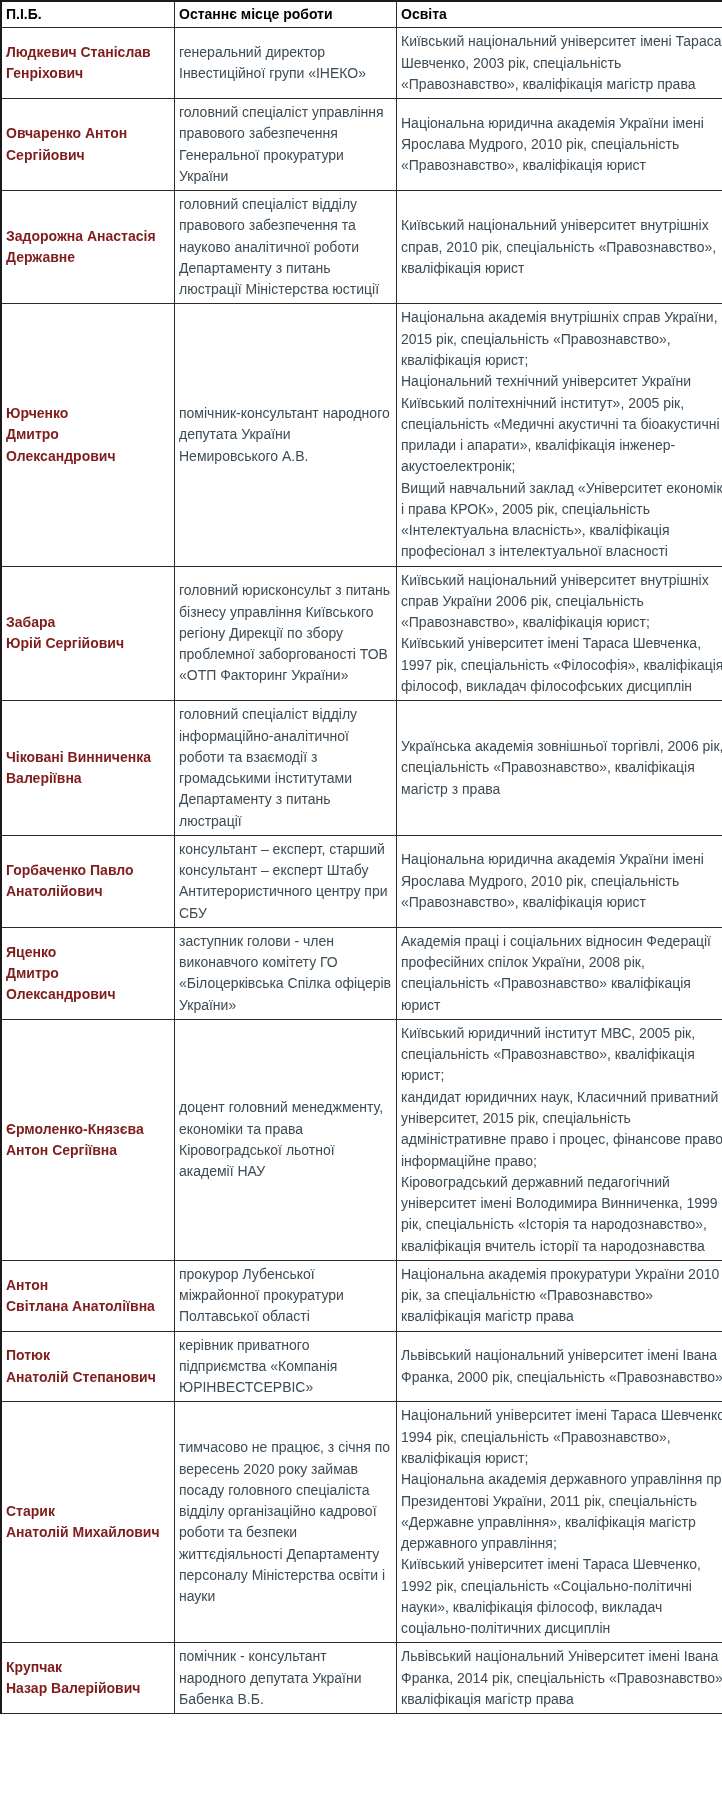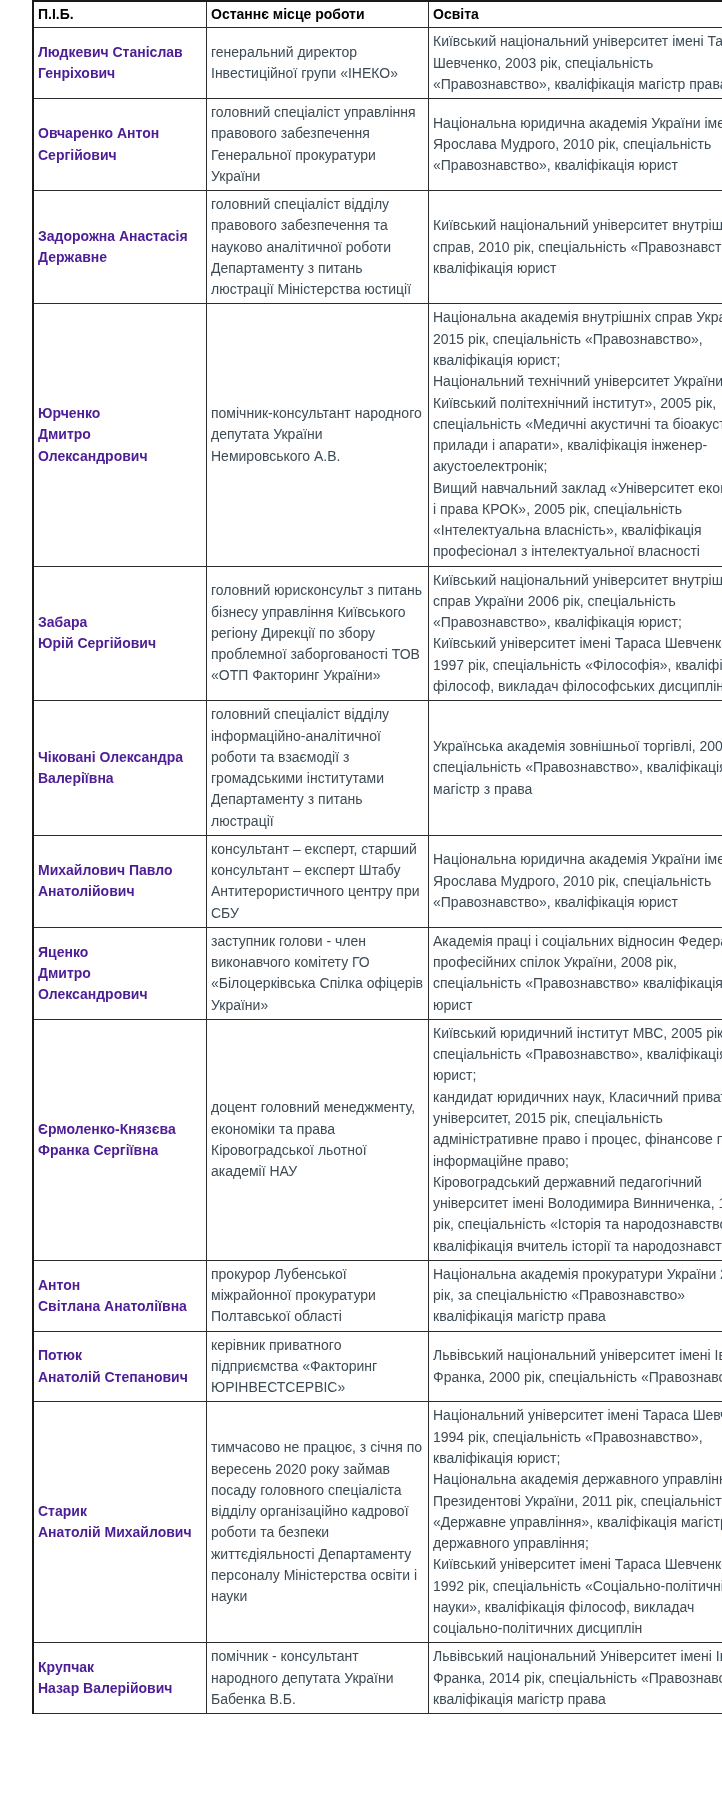--- a/index.html
+++ b/index.html
@@ -3,21 +3,20 @@
   <meta charset="utf-8">
   <style>
     html, body {
       margin: 0;
       padding: 0;
       background: #ffffff;
       font-family: "Liberation Sans", "DejaVu Sans", sans-serif;
     }
     .page {
       width: 589px;
-      padding-left: 32px;
     }
     table.personnel {
       width: 722px;
       border-collapse: collapse;
       table-layout: fixed;
       background: #ffffff;
     }
     table.personnel th,
     table.personnel td {
       border: 1px solid #2c2c2c;
@@ -36,21 +35,21 @@
     th.col-work { width: 213px; }
     th.col-edu  { width: 333px; }
     table.personnel th {
       text-align: left;
       font-weight: 700;
       color: #000000;
       padding-top: 2px;
       padding-bottom: 2px;
     }
     td.name-cell {
-      color: #4c1d95;
+      color: #7f1d1d;
       font-weight: 700;
       white-space: pre-line;
     }
     td.work-cell,
     td.edu-cell {
       color: #3d4b55;
       font-weight: 400;
     }
     td.edu-cell div { margin: 0; padding: 0; }
   </style>
@@ -109,70 +108,70 @@
     <td class="name-cell">Забара
 Юрій Сергійович</td>
     <td class="work-cell">головний юрисконсульт з питань бізнесу управління Київського регіону Дирекції по збору проблемної заборгованості ТОВ «ОТП Факторинг України»</td>
     <td class="edu-cell">
             <div>Київський національний університет внутрішніх справ України 2006 рік, спеціальність «Правознавство», кваліфікація юрист;</div>
             <div>Київський університет імені Тараса Шевченка, 1997 рік, спеціальність «Філософія», кваліфікація філософ, викладач філософських дисциплін</div>
           </td>
   </tr>
 
   <tr>
-    <td class="name-cell">Чіковані Олександра
+    <td class="name-cell">Чіковані Винниченка
 Валеріївна</td>
     <td class="work-cell">головний спеціаліст відділу інформаційно-аналітичної роботи та взаємодії з громадськими інститутами Департаменту з питань люстрації</td>
     <td class="edu-cell">
             <div>Українська академія зовнішньої торгівлі, 2006 рік, спеціальність «Правознавство», кваліфікація магістр з права</div>
           </td>
   </tr>
 
   <tr>
-    <td class="name-cell">Михайлович Павло
+    <td class="name-cell">Горбаченко Павло
 Анатолійович</td>
     <td class="work-cell">консультант – експерт, старший консультант – експерт Штабу Антитерористичного центру при СБУ</td>
     <td class="edu-cell">
             <div>Національна юридична академія України імені Ярослава Мудрого, 2010 рік, спеціальність «Правознавство», кваліфікація юрист</div>
           </td>
   </tr>
 
   <tr>
     <td class="name-cell">Яценко
 Дмитро Олександрович</td>
     <td class="work-cell">заступник голови - член виконавчого комітету ГО «Білоцерківська Спілка офіцерів України»</td>
     <td class="edu-cell">
             <div>Академія праці і соціальних відносин Федерації професійних спілок України, 2008 рік, спеціальність «Правознавство» кваліфікація юрист</div>
           </td>
   </tr>
 
   <tr>
     <td class="name-cell">Єрмоленко-Князєва
-Франка Сергіївна</td>
+Антон Сергіївна</td>
     <td class="work-cell">доцент головний менеджменту, економіки та права Кіровоградської льотної академії НАУ</td>
     <td class="edu-cell">
             <div>Київський юридичний інститут МВС, 2005 рік, спеціальність «Правознавство», кваліфікація юрист;</div>
             <div>кандидат юридичних наук, Класичний приватний університет, 2015 рік, спеціальність адміністративне право і процес, фінансове право, інформаційне право;</div>
             <div>Кіровоградський державний педагогічний університет імені Володимира Винниченка, 1999 рік, спеціальність «Історія та народознавство», кваліфікація вчитель історії та народознавства</div>
           </td>
   </tr>
 
   <tr>
     <td class="name-cell">Антон
 Світлана Анатоліївна</td>
     <td class="work-cell">прокурор Лубенської міжрайонної прокуратури Полтавської області</td>
     <td class="edu-cell">
             <div>Національна академія прокуратури України 2010 рік, за спеціальністю «Правознавство» кваліфікація магістр права</div>
           </td>
   </tr>
 
   <tr>
     <td class="name-cell">Потюк
 Анатолій Степанович</td>
-    <td class="work-cell">керівник приватного підприємства «Факторинг ЮРІНВЕСТСЕРВІС»</td>
+    <td class="work-cell">керівник приватного підприємства «Компанія ЮРІНВЕСТСЕРВІС»</td>
     <td class="edu-cell">
             <div>Львівський національний університет імені Івана Франка, 2000 рік, спеціальність «Правознавство»</div>
           </td>
   </tr>
 
   <tr>
     <td class="name-cell">Старик
 Анатолій Михайлович</td>
     <td class="work-cell">тимчасово не працює, з січня по вересень 2020 року займав посаду головного спеціаліста відділу організаційно кадрової роботи та безпеки життєдіяльності Департаменту персоналу Міністерства освіти і науки</td>
     <td class="edu-cell">

